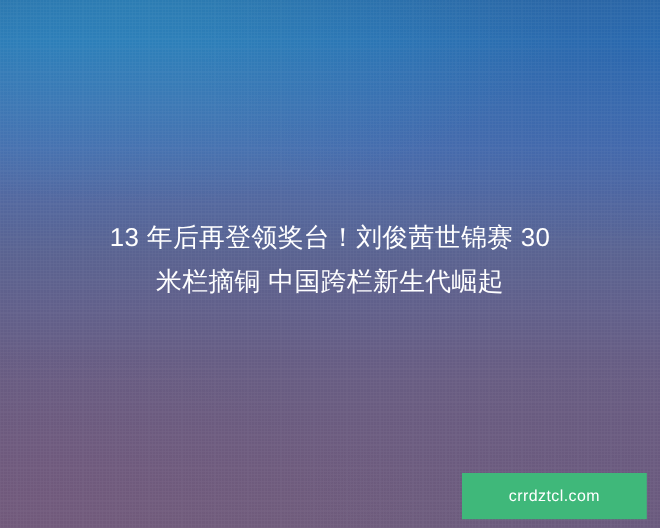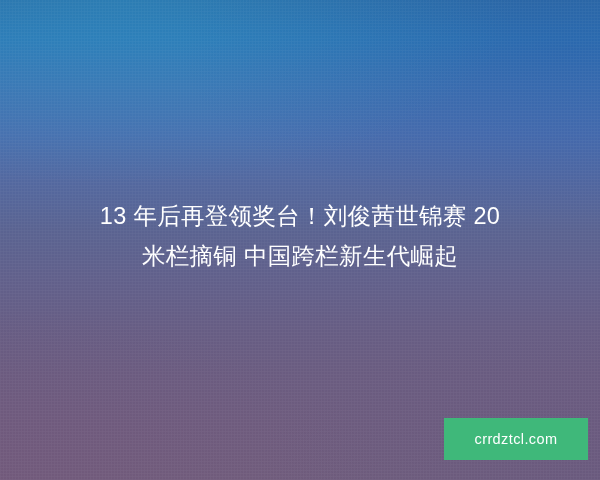--- a/index.html
+++ b/index.html
@@ -66,39 +66,39 @@
     font-size: 23.5px;
     line-height: 40px;
     letter-spacing: 0.3px;
     font-weight: 400;
     z-index: 3;
     white-space: pre-wrap;
   }
   #watermark {
     position: absolute;
     right: 12px;
-    bottom: 20px;
-    width: 144px;
+    bottom: 8px;
+    width: 168px;
     height: 42px;
     background: #3fb87a;
     display: flex;
     align-items: center;
     justify-content: center;
     z-index: 4;
   }
   #watermark-text {
     color: #ffffff;
     font-size: 14.5px;
     letter-spacing: 0.4px;
     font-family: "Liberation Sans", sans-serif;
   }
 </style>
 </head>
 <body>
 
 <div id="poster">
-  <div id="headline">13 年后再登领奖台！刘俊茜世锦赛 20
+  <div id="headline">13 年后再登领奖台！刘俊茜世锦赛 30
 米栏摘铜 中国跨栏新生代崛起</div>
 
   <div id="watermark">
     <span id="watermark-text">crrdztcl.com</span>
   </div>
 </div>
 
 </body></html>

